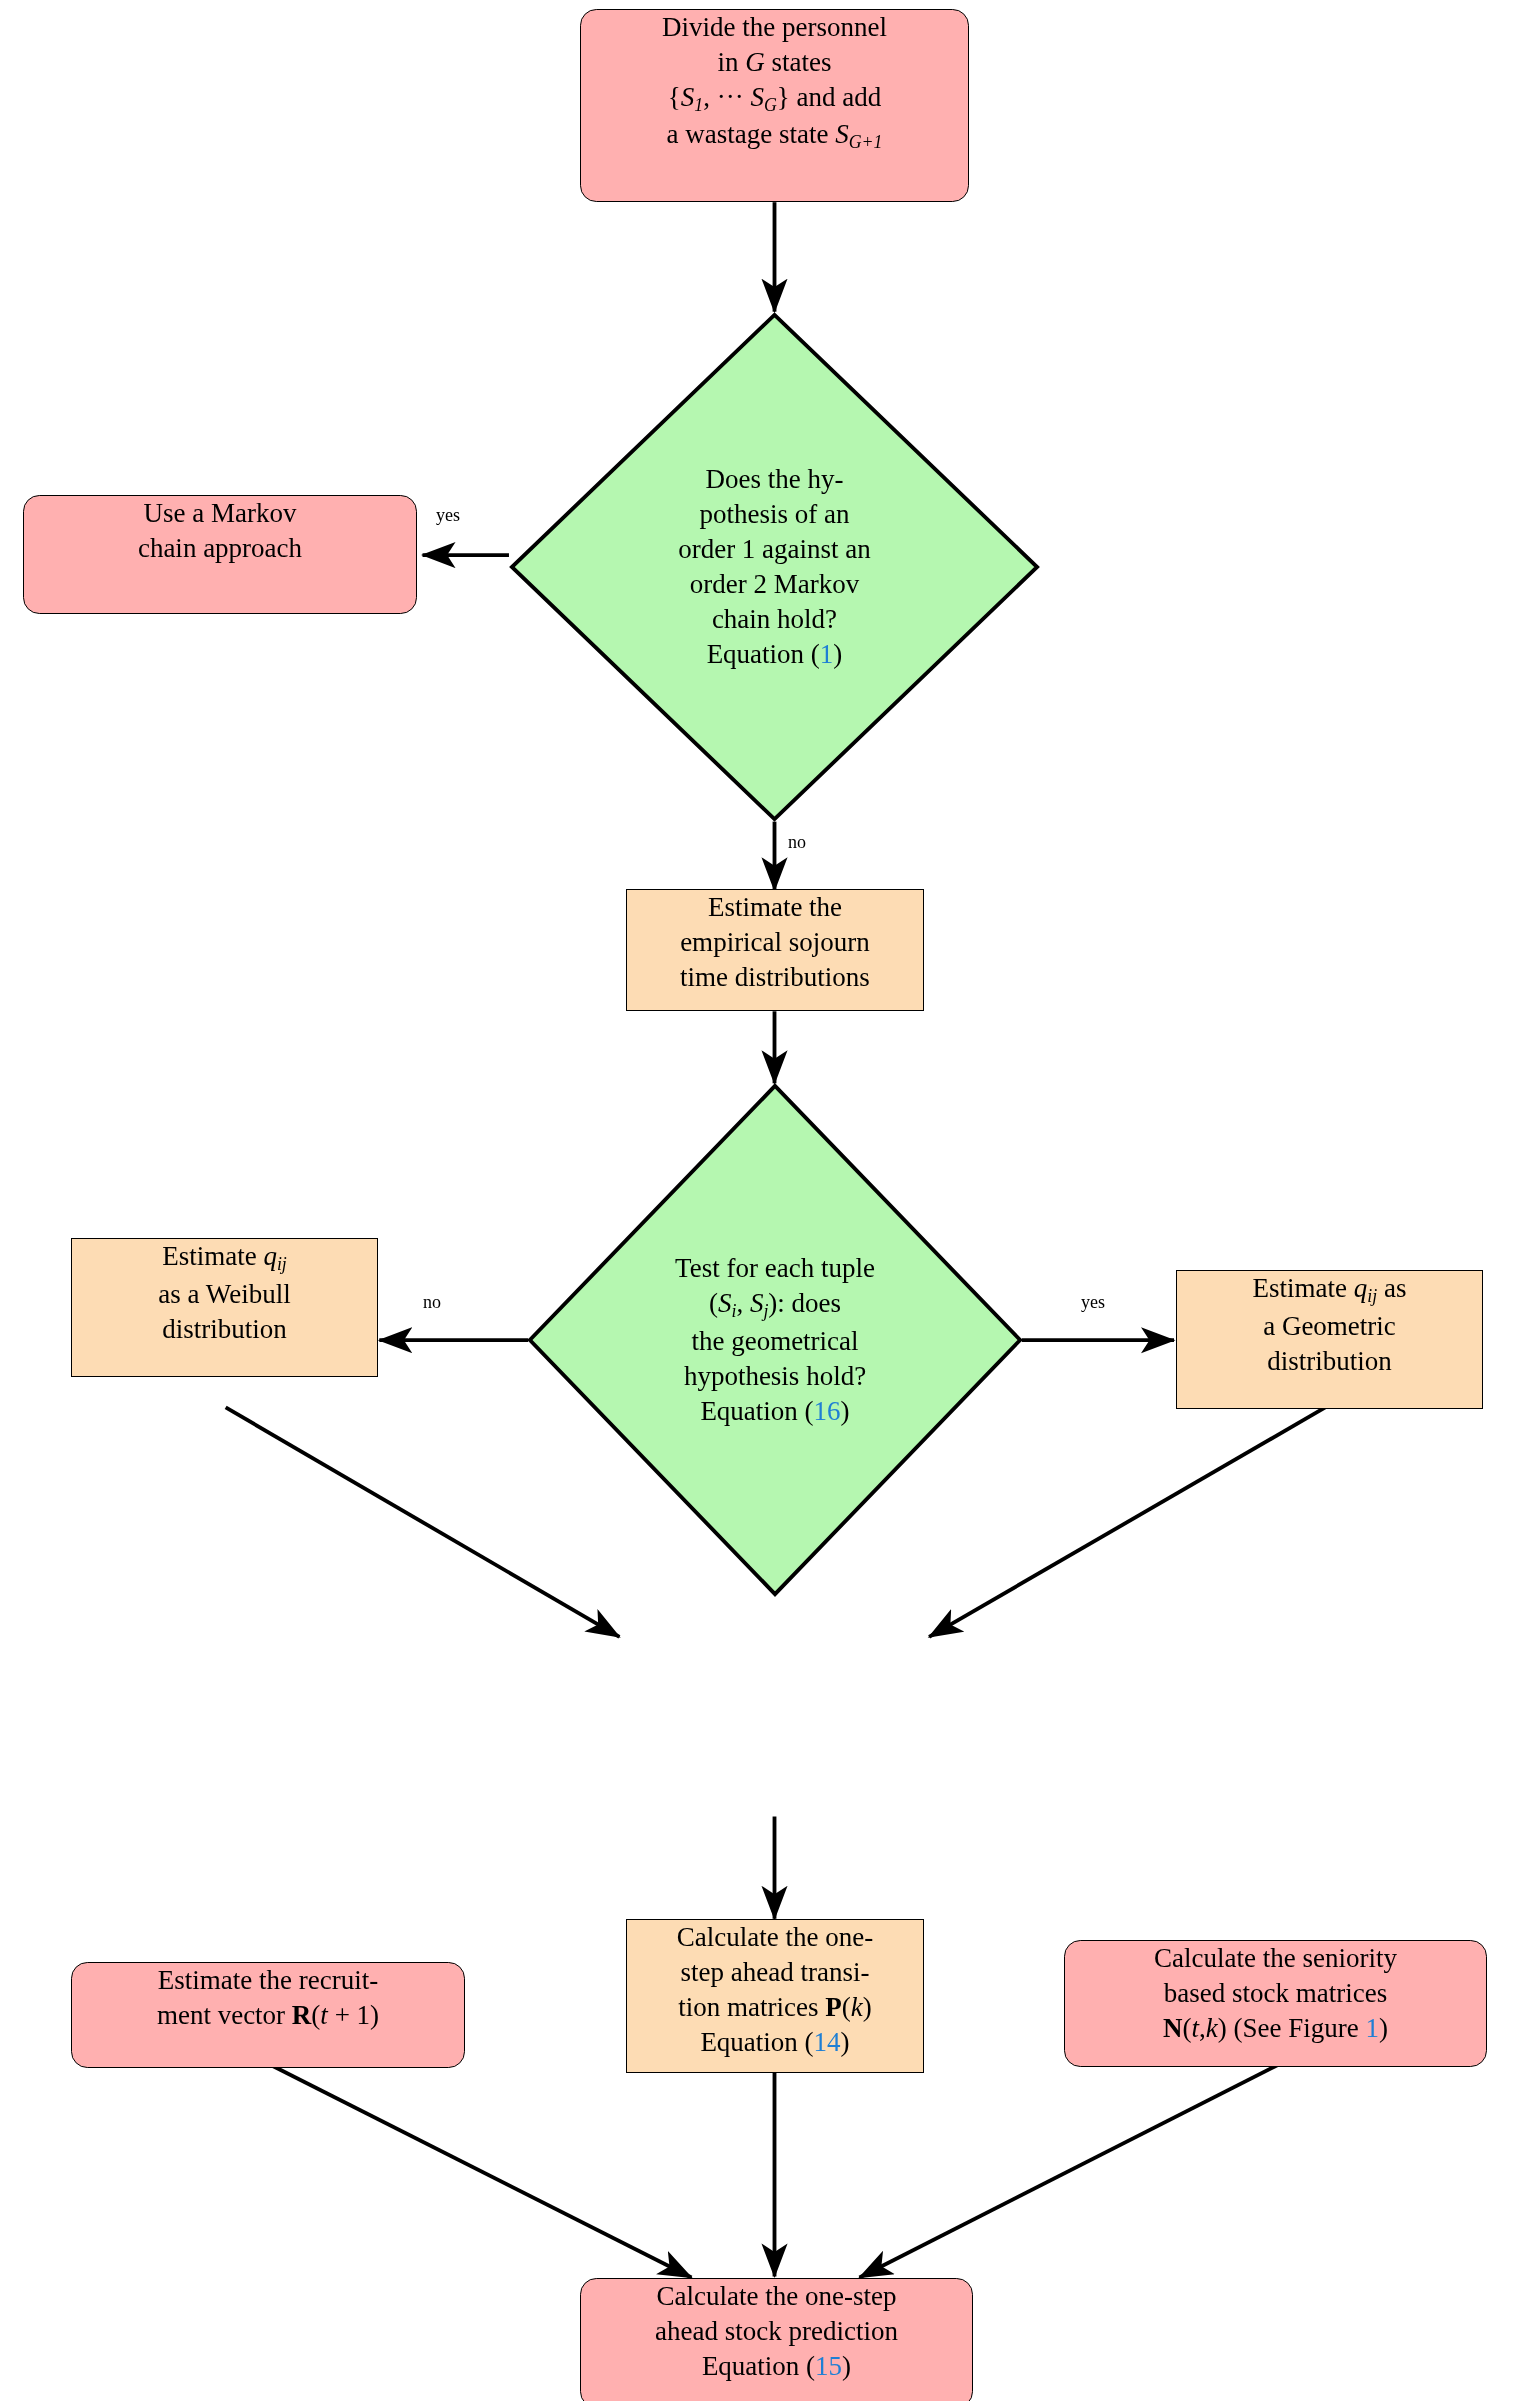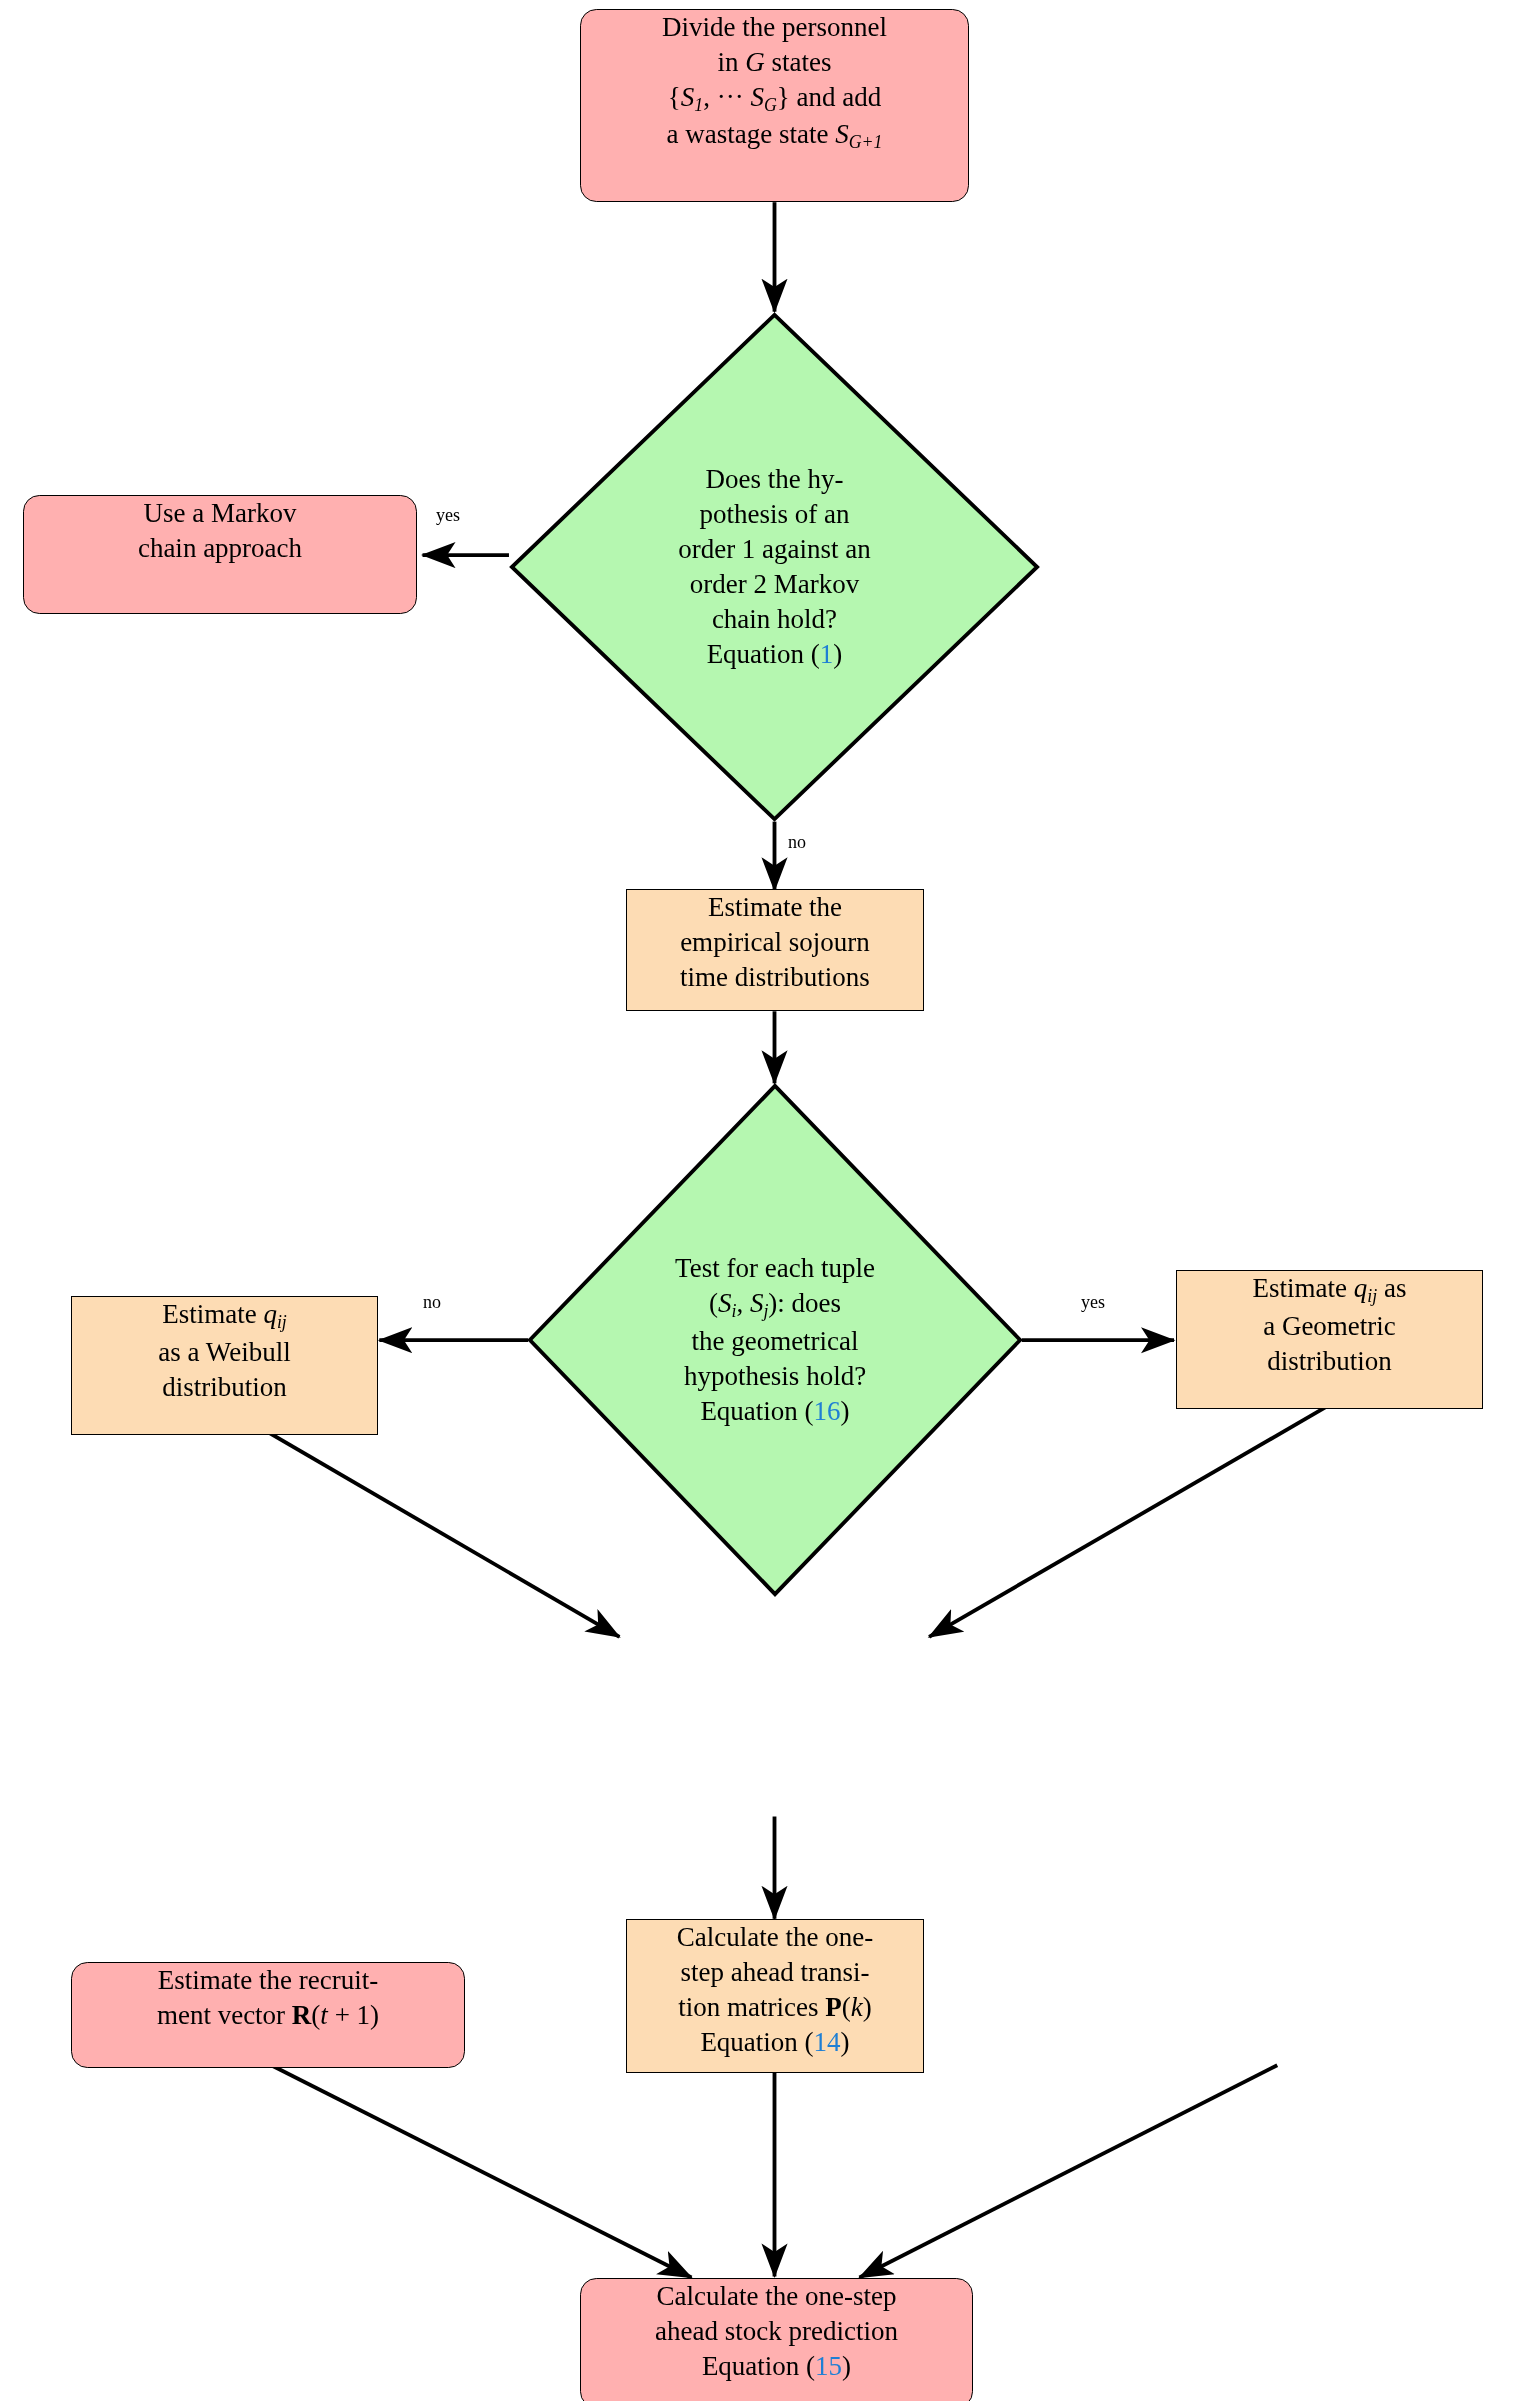--- a/index.html
+++ b/index.html
@@ -113,21 +113,21 @@
       <div class="txt">
         Test for each tuple<br>
         (<i class="v">S</i><sub class="sb">i</sub>, <i class="v">S</i><sub class="sb">j</sub>): does<br>
         the geometrical<br>
         hypothesis hold?<br>
         Equation (<span class="eqref">16</span>)
       </div>
     </div>
   </div>
 
-  <div class="node orange fs56" style="left:71px;top:1296px;width:307px;height:139px;">
+  <div class="node orange fs56" style="left:71px;top:1238px;width:307px;height:139px;">
     <div class="txt">
       Estimate <i class="v">q</i><sub class="sb">ij</sub><br>
       as a Weibull<br>
       distribution
     </div>
   </div>
 
   <div class="node orange fs56" style="left:1176px;top:1270px;width:307px;height:139px;">
     <div class="txt">
       Estimate <i class="v">q</i><sub class="sb">ij</sub> as<br>
@@ -146,20 +146,27 @@
     </div>
   </div>
 
   <div class="node pink fs56" style="left:71px;top:1962px;width:394px;height:106px;">
     <div class="txt">
       Estimate the recruit-<br>
       ment vector <b class="bf">R</b>(<i class="v">t</i> + 1)
     </div>
   </div>
 
+  <div class="node pink fs56" style="left:1064px;top:1940px;width:423px;height:127px;">
+    <div class="txt">
+      Calculate the seniority<br>
+      based stock matrices<br>
+      <b class="bf">N</b>(<i class="v">t</i>,<i class="v">k</i>) (See Figure <span class="eqref">1</span>)
+    </div>
+  </div>
 
   <div class="node pink fs56" style="left:580px;top:2278px;width:393px;height:130px;">
     <div class="txt">
       Calculate the one-step<br>
       ahead stock prediction<br>
       Equation (<span class="eqref">15</span>)
     </div>
   </div>
 
   <div class="edgelabel" style="left:436px;top:505px;">yes</div>

